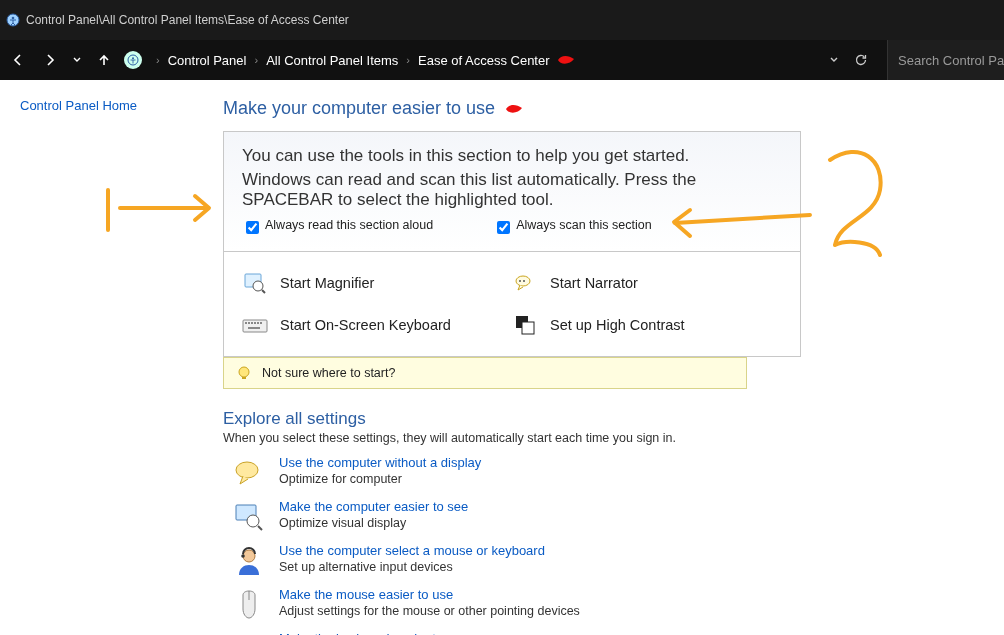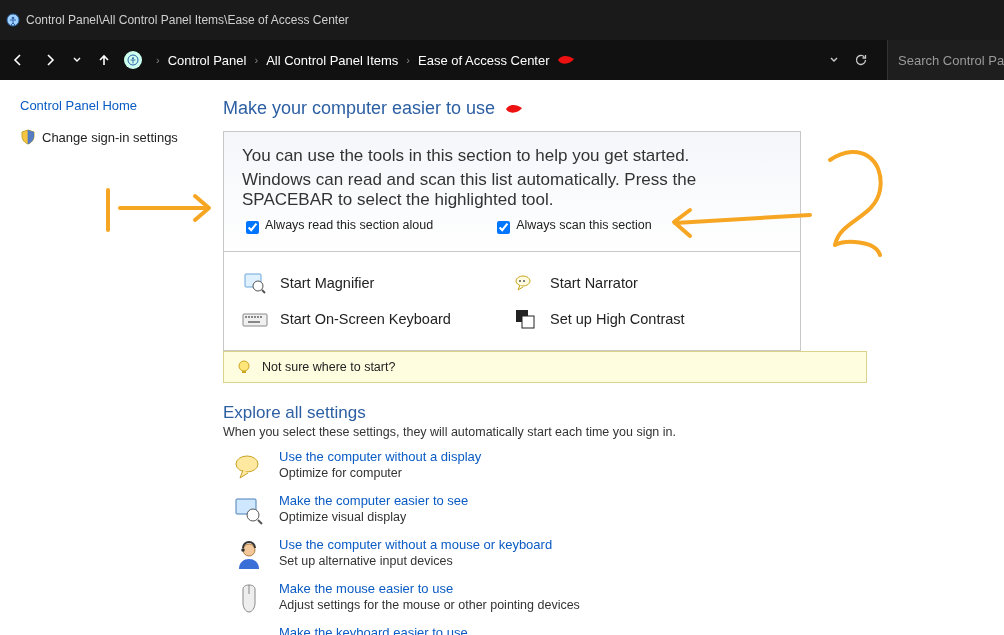--- a/index.html
+++ b/index.html
@@ -23,25 +23,25 @@
   .side .signin{display:flex;align-items:center;color:#222}
   .side .signin svg{margin-right:6px}
   .main{flex:1;padding:18px 0 0 18px;box-sizing:border-box;position:relative}
   h1.mainhead{color:#2d5fa3;font-weight:400;font-size:18px;margin:0 0 12px 0}
   .panel{border:1px solid #c8c8c8;width:578px;background:linear-gradient(#f4f6fa,#fff);padding:10px 18px 14px 18px;box-sizing:border-box}
   .panel h2{font-weight:400;font-size:17px;margin:0 0 6px 0;color:#2a2a2a}
   .panel p{margin:4px 0;font-size:17px;color:#333}
   .checks{display:flex;margin-top:8px}
   .checks label{display:flex;font-size:12.5px;cursor:pointer;margin-right:60px}
   .checks input{margin-right:6px}
-  .tools{border:1px solid #c8c8c8;border-top:none;width:578px;padding:18px 18px;box-sizing:border-box;display:grid;grid-template-columns:1fr 1fr;row-gap:10px}
+  .tools{border:1px solid #c8c8c8;border-top:none;width:578px;padding:18px 18px;box-sizing:border-box;display:grid;grid-template-columns:1fr 1fr;row-gap:16px}
   .tool{display:flex;align-items:center;cursor:pointer}
   .tool .ticon{width:26px;height:26px;margin-right:12px;display:flex;align-items:center;justify-content:center}
   .tool span.lbl{font-size:14.5px;color:#222}
-  .hint{border:1px solid #d9d48a;background:#fffde0;width:644px;box-sizing:border-box;padding:7px 12px;margin-top:0;display:flex;align-items:center;font-size:12.5px}
+  .hint{border:1px solid #d9d48a;background:#fffde0;width:524px;box-sizing:border-box;padding:7px 12px;margin-top:0;display:flex;align-items:center;font-size:12.5px}
   .hint .bulb{margin-right:10px}
   .hint a{color:#0a5bc4;text-decoration:none;cursor:pointer}
   h2.explore{color:#2d5fa3;font-weight:400;font-size:17px;margin:20px 0 2px 0}
   .exsub{font-size:12.5px;margin:0 0 10px 0;color:#333}
   .setlist{}
   .setitem{display:flex;align-items:flex-start;margin-bottom:10px}
   .seticon{width:32px;height:32px;margin:2px 14px 0 10px;flex-shrink:0}
   .setitem a{color:#0a5bc4;text-decoration:none;font-size:13px;cursor:pointer}
   .setitem .desc{font-size:12.5px;color:#333;margin-top:2px}
   
@@ -113,28 +113,20 @@
       </div>
     <div class="searchbox">
         <span>Search Control Panel</span>
       </div>
   </div>
 </div>
 
 <div class="body">
   <div class="side">
     <a>Control Panel Home</a>
-    <div class="signin">
-      <svg width="16" height="16" viewBox="0 0 16 16">
-          <path d="M8 1l6 2v4c0 4-3 7-6 8-3-1-6-4-6-8V3l6-2z" fill="#f5c542" stroke="#c9a227"></path>
-          <path d="M8 1v14" stroke="#3a6fd8" stroke-width="0.6"></path>
-          <path d="M8 1l6 2v4c0 4-3 7-6 8V1z" fill="#3a6fd8" opacity="0.85"></path>
-        </svg>
-      <span>Change sign-in settings</span>
-    </div>
   </div>
 
   <div class="main">
     <h1 class="mainhead">
       <span>Make your computer easier to use</span>
       <svg class="red-blob" style="position:static;vertical-align:middle;margin-left:4px" width="22" height="12" viewBox="0 0 22 12">
           <path d="M2 6c3-5 10-5 16-1-4 6-14 6-16 1z" fill="#e11"></path>
         </svg>
     </h1>
 
@@ -228,21 +220,21 @@
           </svg>
         <div><a>Make the computer easier to see</a><div class="desc">Optimize visual display</div></div>
       </div>
       <div class="setitem">
         <svg class="seticon" width="32" height="32" viewBox="0 0 32 32">
             <circle cx="16" cy="11" r="6" fill="#f2c89a" stroke="#b07b40"></circle>
             <path d="M6 30c0-7 5-10 10-10s10 3 10 10" fill="#3a6fd8"></path>
             <path d="M10 9a6 6 0 0 1 12 0" fill="none" stroke="#333" stroke-width="2"></path>
             <circle cx="10" cy="11" r="1.8" fill="#333"></circle>
           </svg>
-        <div><a>Use the computer without a mouse or keyboard</a><div class="desc">Set up alternative input devices</div></div>
+        <div><a>Use the computer select a mouse or keyboard</a><div class="desc">Set up alternative input devices</div></div>
       </div>
       <div class="setitem">
         <svg class="seticon" width="32" height="32" viewBox="0 0 32 32">
             <path d="M10 6c0-2 2-4 6-4s6 2 6 4v14c0 5-3 9-6 9s-6-4-6-9V6z" fill="#eee" stroke="#888"></path>
             <path d="M16 2v9" stroke="#888"></path>
           </svg>
         <div><a>Make the mouse easier to use</a><div class="desc">Adjust settings for the mouse or other pointing devices</div></div>
       </div>
       <div class="setitem">
         <svg class="seticon" width="32" height="24" viewBox="0 0 32 24">

